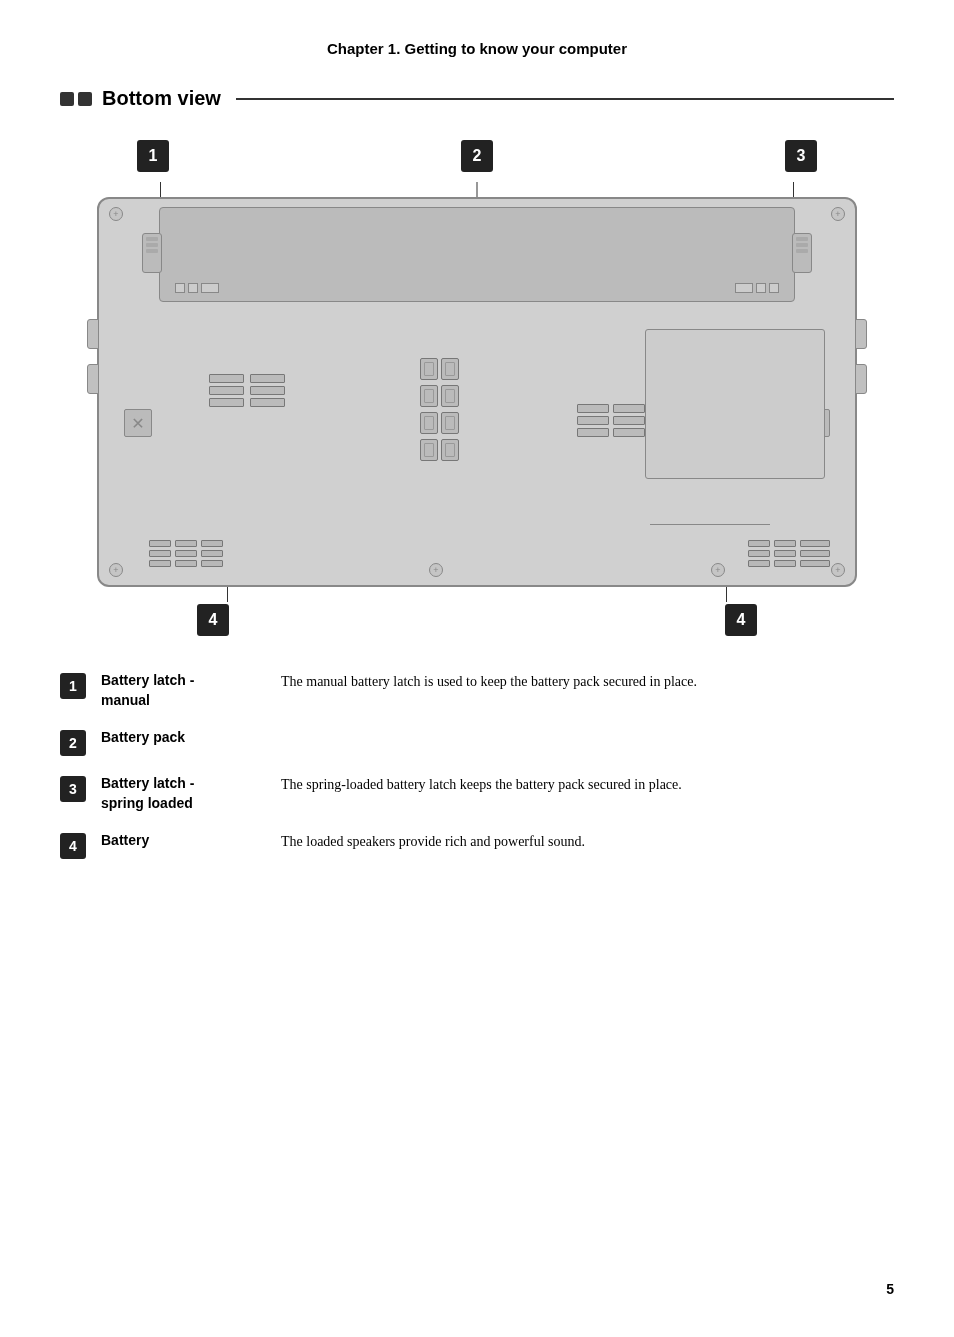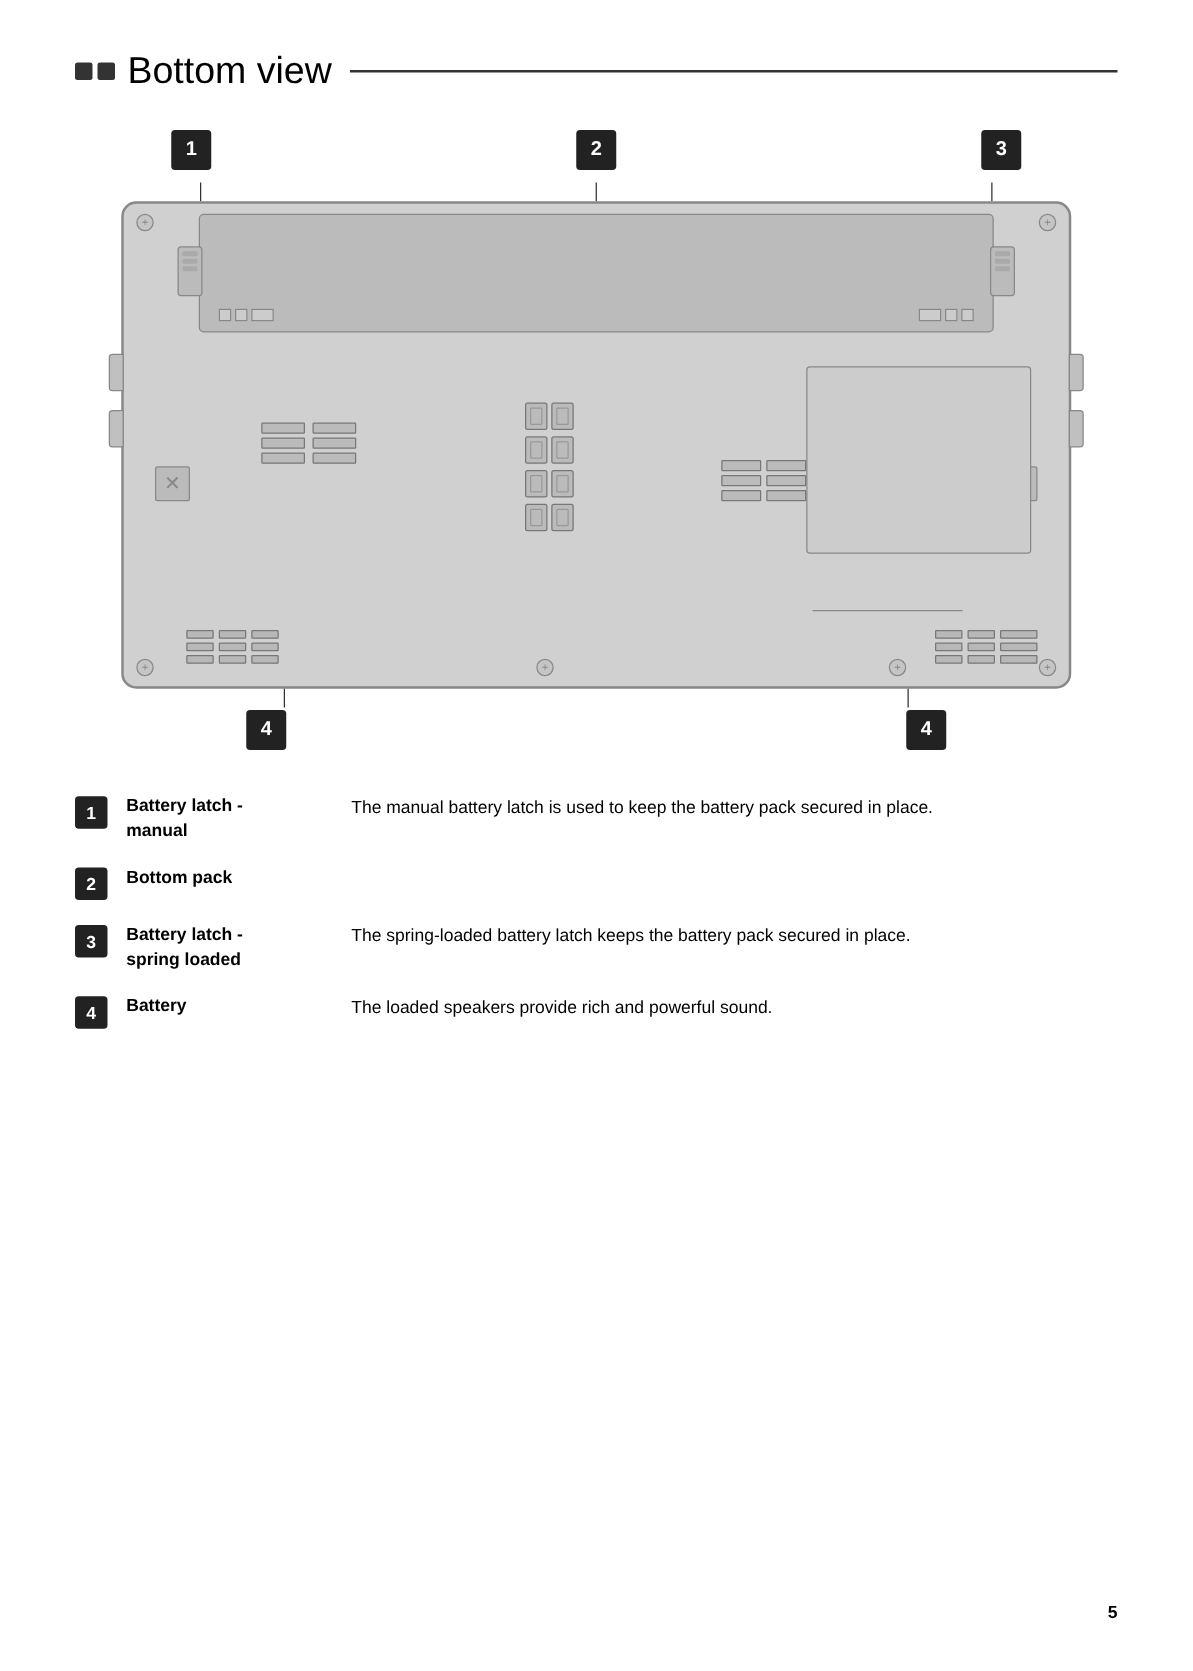--- a/index.html
+++ b/index.html
@@ -40,22 +40,22 @@
     }
 
     .section-dot {
       width: 14px;
       height: 14px;
       background: #333;
       border-radius: 2px;
     }
 
     .section-title {
-      font-size: 30px;
-      font-weight: normal;
+      font-size: 20px;
+      font-weight: bold;
       margin-right: 15px;
       white-space: nowrap;
     }
 
     .section-line {
       flex: 1;
       height: 2px;
       background: #333;
     }
 
@@ -207,20 +207,21 @@
       font-size: 14px;
       width: 165px;
       flex-shrink: 0;
       line-height: 1.4;
     }
 
     .component-desc {
       font-size: 14px;
       line-height: 1.5;
       flex: 1;
+      font-family: Liberation Serif, serif;
     }
 
     
     .page-number {
       position: absolute;
       bottom: 40px;
       right: 60px;
       font-size: 14px;
       font-weight: bold;
     }
@@ -305,20 +306,21 @@
       font-size: 16px;
       color: #888;
       border-radius: 2px;
     }
   </style>
 </head>
 <body>
 
 <div class="page-container">
 
+  <div class="chapter-title">Chapter 1. Getting to know your computer</div>
 
   <div class="section-header">
     <div class="section-header-icons">
       <div class="section-dot"></div>
       <div class="section-dot"></div>
     </div>
     <span class="section-title">Bottom view</span>
     <div class="section-line"></div>
   </div>
 
@@ -489,21 +491,21 @@
   <div class="components-list">
 
     <div class="component-row">
       <div class="component-badge">1</div>
       <div class="component-name">Battery latch -<br>manual</div>
       <div class="component-desc">The manual battery latch is used to keep the battery pack secured in place.</div>
     </div>
 
     <div class="component-row">
       <div class="component-badge">2</div>
-      <div class="component-name">Bottom pack</div>
+      <div class="component-name">Battery pack</div>
     </div>
 
     <div class="component-row">
       <div class="component-badge">3</div>
       <div class="component-name">Battery latch -<br>spring loaded</div>
       <div class="component-desc">The spring-loaded battery latch keeps the battery pack secured in place.</div>
     </div>
 
     <div class="component-row">
       <div class="component-badge">4</div>

